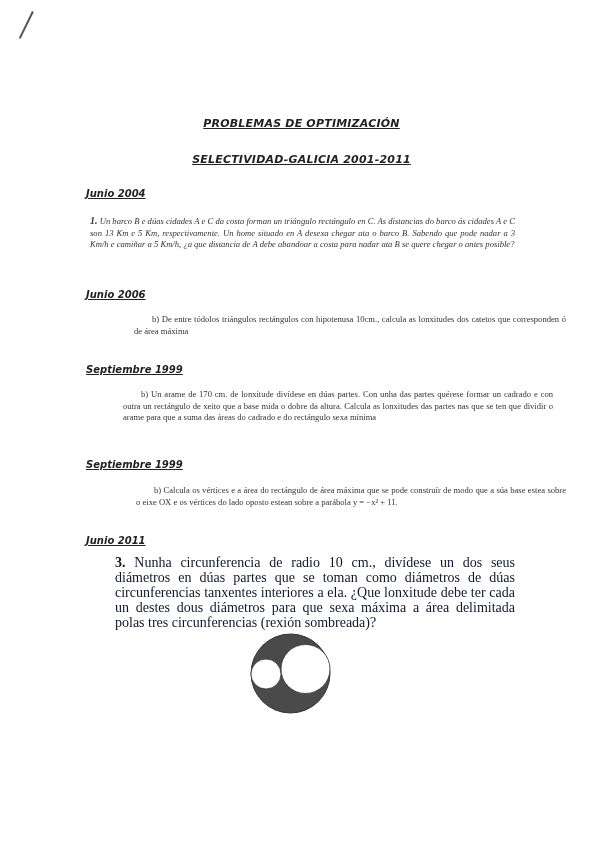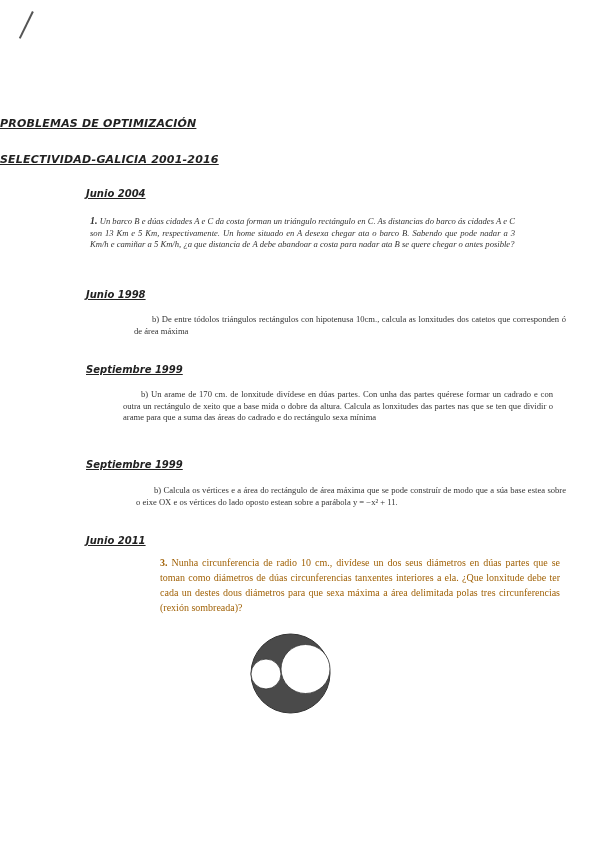--- a/index.html
+++ b/index.html
@@ -6,54 +6,54 @@
     body {
       width:603px; height:848px; background:#ffffff; position:relative; overflow:hidden;
       font-family: "Liberation Serif", serif; color:#1a1a1a;
     }
     .pen-mark {
       position:absolute; left:17px; top:11px; width:2px; height:30px;
       background:#555; transform:rotate(26deg); transform-origin:top left;
       left:32px;
     }
     .title {
-      position:absolute; left:0; width:603px; text-align:left;
+      position:absolute; left:0; width:603px; text-align:center;
       font-family: "DejaVu Sans", sans-serif; font-style:italic; font-weight:bold;
       font-size:11px; text-decoration:underline; color:#222; letter-spacing:0.2px;
     }
     .heading {
       position:absolute; left:86px;
       font-family: "DejaVu Sans", sans-serif; font-style:italic; font-weight:bold;
       font-size:10px; text-decoration:underline; color:#222;
     }
     .para {
       position:absolute; font-family:"Liberation Serif", serif; color:#333;
       text-align:justify; text-align-last:left;
     }
     .small { font-size:8.6px; line-height:11.6px; }
-    .large { font-size:10px; line-height:15px; color:#a16207;margin-left:45px; }
+    .large { font-size:14px; line-height:15px; color:#0f172a; }
     .num { font-weight:bold; }
     .indent { text-indent:18px;margin-left:48px; }
     .figure { position:absolute; left:250px; top:633px; width:81px; height:81px; }
   </style>
 </head>
 <body>
 
 <div class="pen-mark"></div>
 
 <div class="title" style="top:117px;">PROBLEMAS DE OPTIMIZACIÓN</div>
-<div class="title" style="top:153px;">SELECTIVIDAD-GALICIA 2001-2016</div>
+<div class="title" style="top:153px;">SELECTIVIDAD-GALICIA 2001-2011</div>
 
 <div class="heading" style="top:188px;">Junio 2004</div>
 <div class="para small" style="left:90px; top:215px; width:425px;font-style:italic;">
   <span class="num" style="font-size:10px;">1.</span>
   <span>Un barco B e dúas cidades A e C da costa forman un triángulo rectángulo en C. As distancias do barco ás cidades A e C son 13 Km e 5 Km, respectivamente. Un home situado en A desexa chegar ata o barco B. Sabendo que pode nadar a 3 Km/h e camiñar a 5 Km/h, ¿a que distancia de A debe abandoar a costa para nadar ata B se quere chegar o antes posible?</span>
 </div>
 
-<div class="heading" style="top:289px;">Junio 1998</div>
+<div class="heading" style="top:289px;">Junio 2006</div>
 <div class="para small indent" style="left:86px; top:314px; width:432px;">
   <span>b)</span>
   <span>De entre tódolos triángulos rectángulos con hipotenusa 10cm., calcula as lonxitudes dos catetos que corresponden ó de área máxima</span>
 </div>
 
 <div class="heading" style="top:364px;">Septiembre 1999</div>
 <div class="para small indent" style="left:75px; top:389px; width:430px;">
   <span>b)</span>
   <span>Un arame de 170 cm. de lonxitude divídese en dúas partes. Con unha das partes quérese formar un cadrado e con outra un rectángulo de xeito que a base mida o dobre da altura. Calcula as lonxitudes das partes nas que se ten que dividir o arame para que a suma das áreas do cadrado e do rectángulo sexa mínima</span>
 </div>

